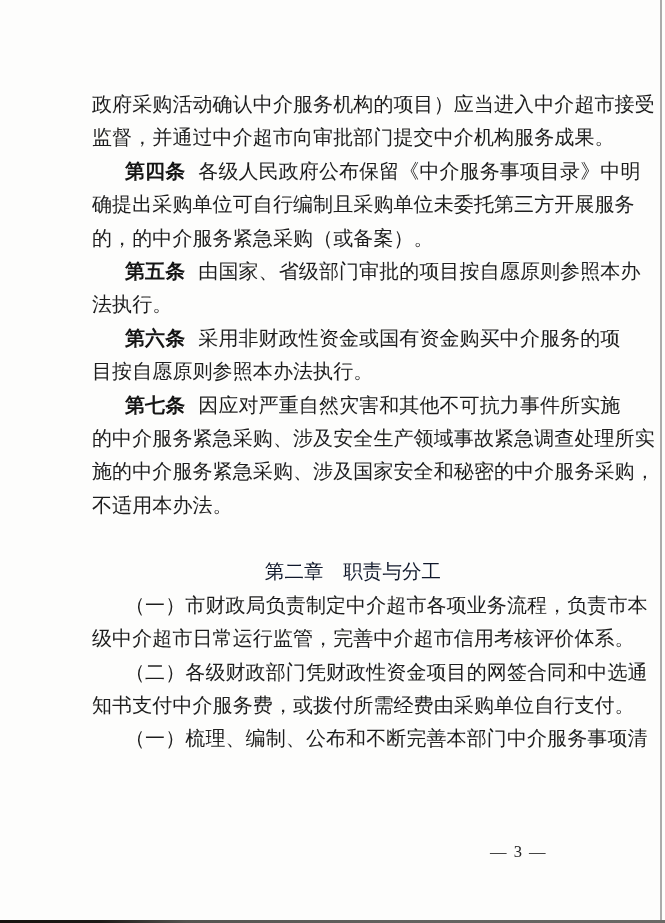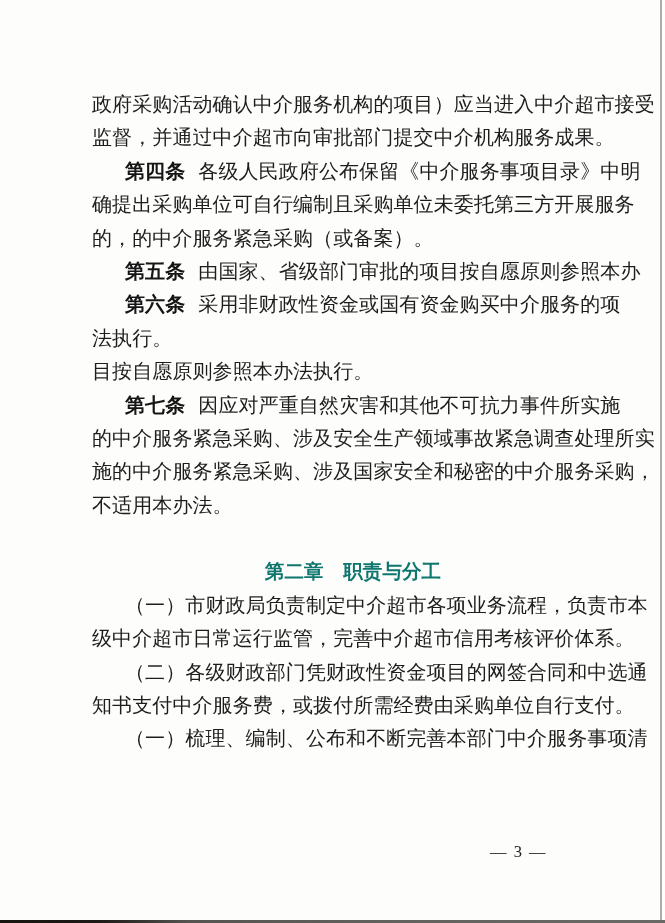--- a/index.html
+++ b/index.html
@@ -28,24 +28,24 @@
     line-height: 33.4px;
     font-size: 20px;
     white-space: nowrap;
     letter-spacing: 0.1px;
   }
   .line.indent { padding-left: 33px; }
   .line.spacer { height: 33.4px; }
   .line.heading {
     padding-left: 0;
     text-align: center;
-    font-weight: bold;
+    font-weight: normal;
     font-size: 19.5px;
     font-family: "Liberation Sans", sans-serif;
-    color: #0f766e;
+    color: #0f172a;
   }
   .bold-lead {
     font-weight: bold;
     font-family: "Liberation Sans", sans-serif;
     color: #151515;
     margin-right: 13px;
   }
   .page-number {
     position: absolute;
     top: 841px;
@@ -84,23 +84,23 @@
   <div class="line"><span class="line-text">监督，并通过中介超市向审批部门提交中介机构服务成果。</span></div>
 
   <div class="line indent"><span class="bold-lead">第四条</span><span class="line-text">各级人民政府公布保留《中介服务事项目录》中明</span></div>
 
   <div class="line"><span class="line-text">确提出采购单位可自行编制且采购单位未委托第三方开展服务</span></div>
 
   <div class="line"><span class="line-text">的，的中介服务紧急采购（或备案）。</span></div>
 
   <div class="line indent"><span class="bold-lead">第五条</span><span class="line-text">由国家、省级部门审批的项目按自愿原则参照本办</span></div>
 
+  <div class="line"><span class="line-text">法执行。</span></div>
+
   <div class="line indent"><span class="bold-lead">第六条</span><span class="line-text">采用非财政性资金或国有资金购买中介服务的项</span></div>
-
-  <div class="line"><span class="line-text">法执行。</span></div>
 
   <div class="line"><span class="line-text">目按自愿原则参照本办法执行。</span></div>
 
   <div class="line indent"><span class="bold-lead">第七条</span><span class="line-text">因应对严重自然灾害和其他不可抗力事件所实施</span></div>
 
   <div class="line"><span class="line-text">的中介服务紧急采购、涉及安全生产领域事故紧急调查处理所实</span></div>
 
   <div class="line"><span class="line-text">施的中介服务紧急采购、涉及国家安全和秘密的中介服务采购，</span></div>
 
   <div class="line"><span class="line-text">不适用本办法。</span></div>

